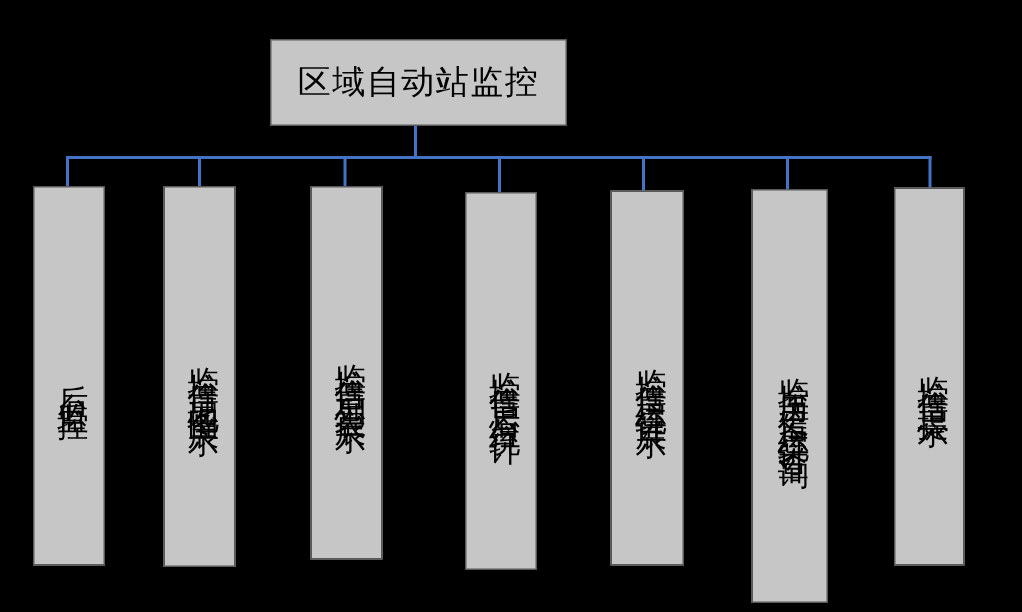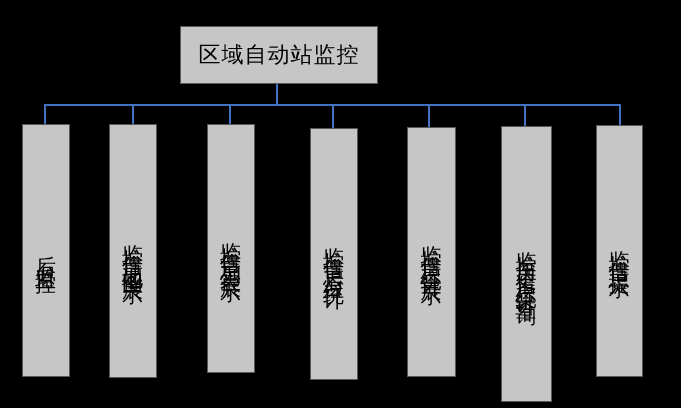--- a/index.html
+++ b/index.html
@@ -2,21 +2,21 @@
 <html><head>
 <meta charset="utf-8">
 <style>
   html, body { margin: 0; padding: 0; background: #000; }
   #canvas {
     position: relative;
     width: 681px;
     height: 408px;
     background: var(--bg, #000);
     overflow: hidden;
-    font-family: Liberation Sans, sans-serif;
+    font-family: Liberation Mono, monospace;
   }
   .box {
     position: absolute;
     background: var(--box-fill, #c6c6c6);
     border: 1px solid var(--box-border, #595959);
     box-sizing: border-box;
     display: flex;
     align-items: center;
     justify-content: center;
     color: var(--text, #000);

